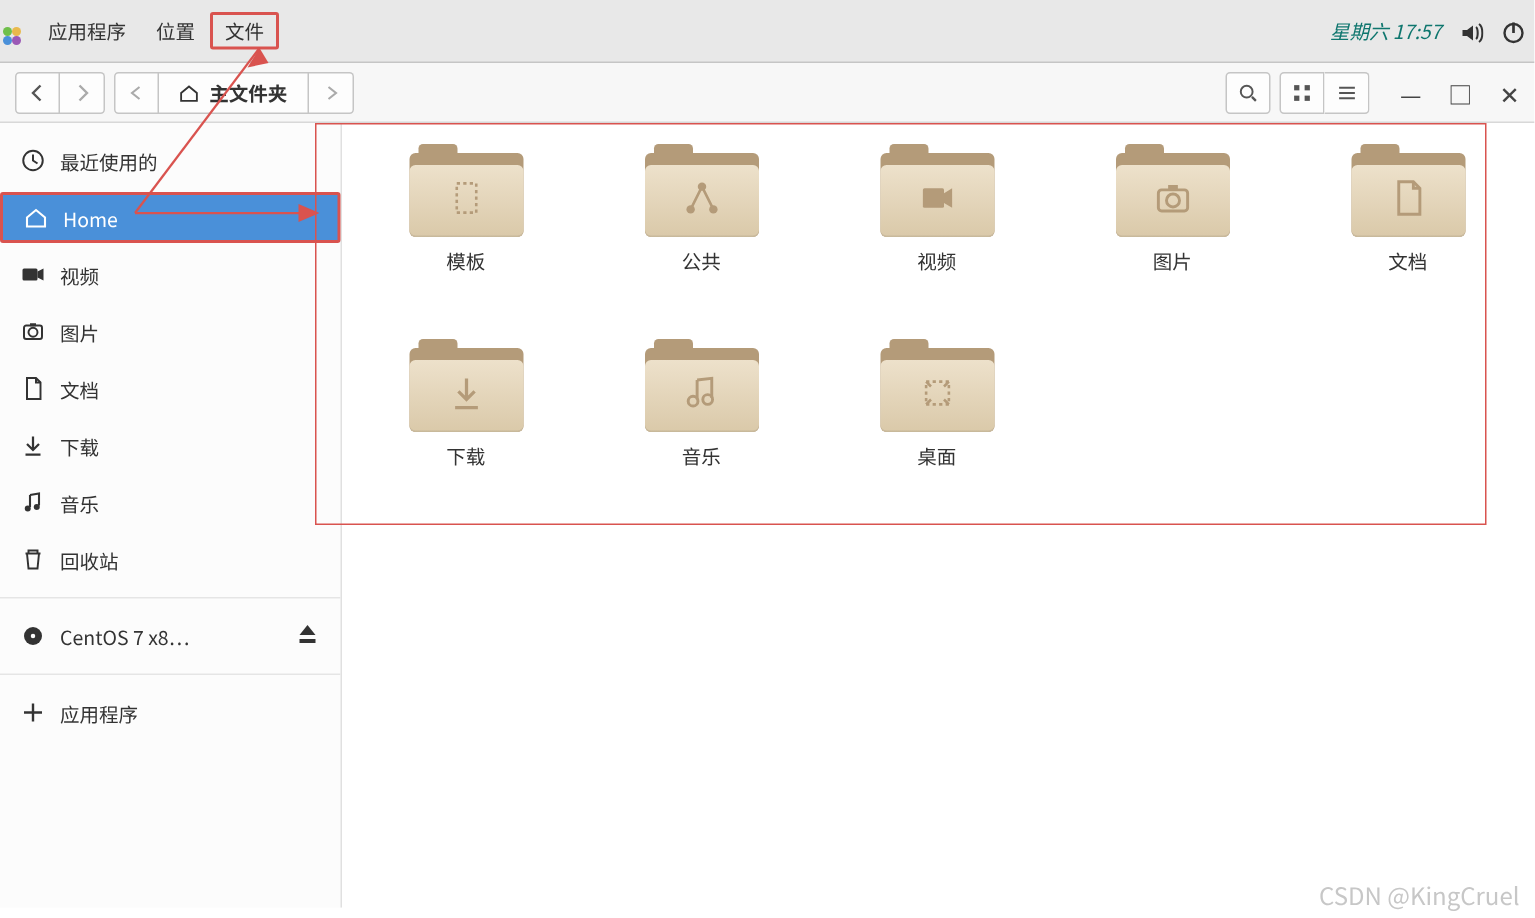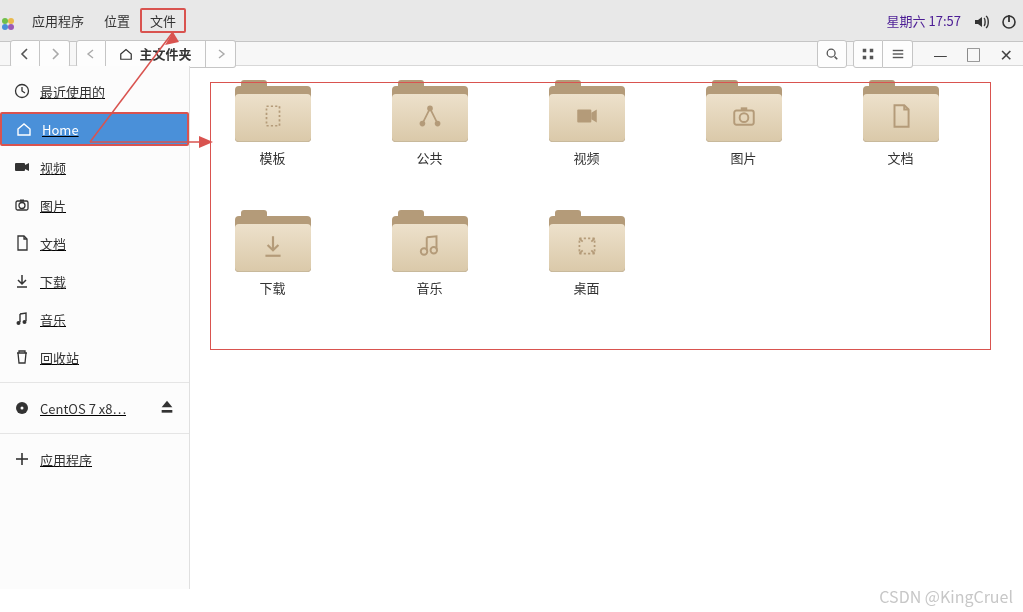--- a/index.html
+++ b/index.html
@@ -4,40 +4,40 @@
 <style>
 * { margin:0; padding:0; box-sizing:border-box; font-family:"Noto Sans CJK SC","PingFang SC",sans-serif; font-size:13px; }
 body { width:1023px; height:612px; background:#fff; position:relative; overflow:hidden; }
 
 
 .menubar { height:42px; background:#e8e8e8; border-bottom:1px solid #c5c5c5; display:flex; align-items:center; padding:0 0; }
 .menubar .logo { width:16px; height:16px; margin-right:6px; }
 .menubar .menu { padding:3px 10px; cursor:default; color:#333; }
 .menubar .menu.hl { border:2px solid #d9534f; border-radius:2px; padding:1px 8px; }
 .menubar .spacer { flex:1; }
-.menubar .ind { padding:0 6px; color:#4c1d95; }
+.menubar .ind { padding:0 6px; color:#0f766e;font-style:italic; }
 .menubar svg { width:16px; height:16px; vertical-align:middle; }
 
 
-.toolbar { height:24px; background:#f7f7f7; border-bottom:1px solid #d8d8d8; display:flex; align-items:center; padding:0 10px; gap:6px; }
+.toolbar { height:40px; background:#f7f7f7; border-bottom:1px solid #d8d8d8; display:flex; align-items:center; padding:0 10px; gap:6px; }
 .nav-group, .path-group, .right-group { display:flex; }
 .btn { width:30px; height:28px; background:#fdfdfd; border:1px solid #c5c5c5; display:flex; align-items:center; justify-content:center; cursor:pointer; color:#444; }
 .nav-group .btn:first-child, .path-group .btn:first-child, .right-group .btn:first-child { border-radius:3px 0 0 3px; }
 .nav-group .btn:last-child, .path-group .btn:last-child, .right-group .btn:last-child { border-radius:0 3px 3px 0; }
 .nav-group .btn:not(:first-child), .path-group .btn:not(:first-child), .right-group .btn:not(:first-child) { border-left:none; }
 .right-group .btn:first-child { border-radius:3px; margin-right:6px; }
 .right-group .btn:nth-child(2) { border-left:1px solid #c5c5c5; border-radius:3px 0 0 3px; }
 .path-main { width:auto; min-width:100px; padding:0 10px; font-weight:bold; color:#333; }
 .toolbar .spacer { flex:1; }
 .win-ctrl { display:flex; gap:18px; margin-left:14px; }
 .win-ctrl span { cursor:pointer; color:#444; font-size:16px; }
 
 
 .body { display:flex; height:calc(100% - 27px - 40px - 22px); }
-.sidebar { width:190px; border-right:1px solid #e0e0e0; background:#fcfcfc; padding-top:6px;text-decoration:underline; }
+.sidebar { width:228px; border-right:1px solid #e0e0e0; background:#fcfcfc; padding-top:6px; }
 .sidebar .item { height:38px; display:flex; align-items:center; padding:0 14px; gap:10px; color:#333; cursor:pointer; }
 .sidebar .item svg { width:16px; height:16px; flex-shrink:0; }
 .sidebar .item.active { background:#4a90d9; color:#fff; }
 .sidebar .item.hl { border:2px solid #d9534f; border-radius:2px; }
 .sidebar .item.active.hl { height:34px; margin:2px 0; }
 .sidebar .item .eject { margin-left:auto; }
 .sidebar .item .ellips { white-space:nowrap; overflow:hidden; text-overflow:ellipsis; max-width:110px; }
 .sidebar hr { border:none; border-top:1px solid #e5e5e5; margin:6px 0; }
 
 .content { flex:1; position:relative; padding:14px; }

